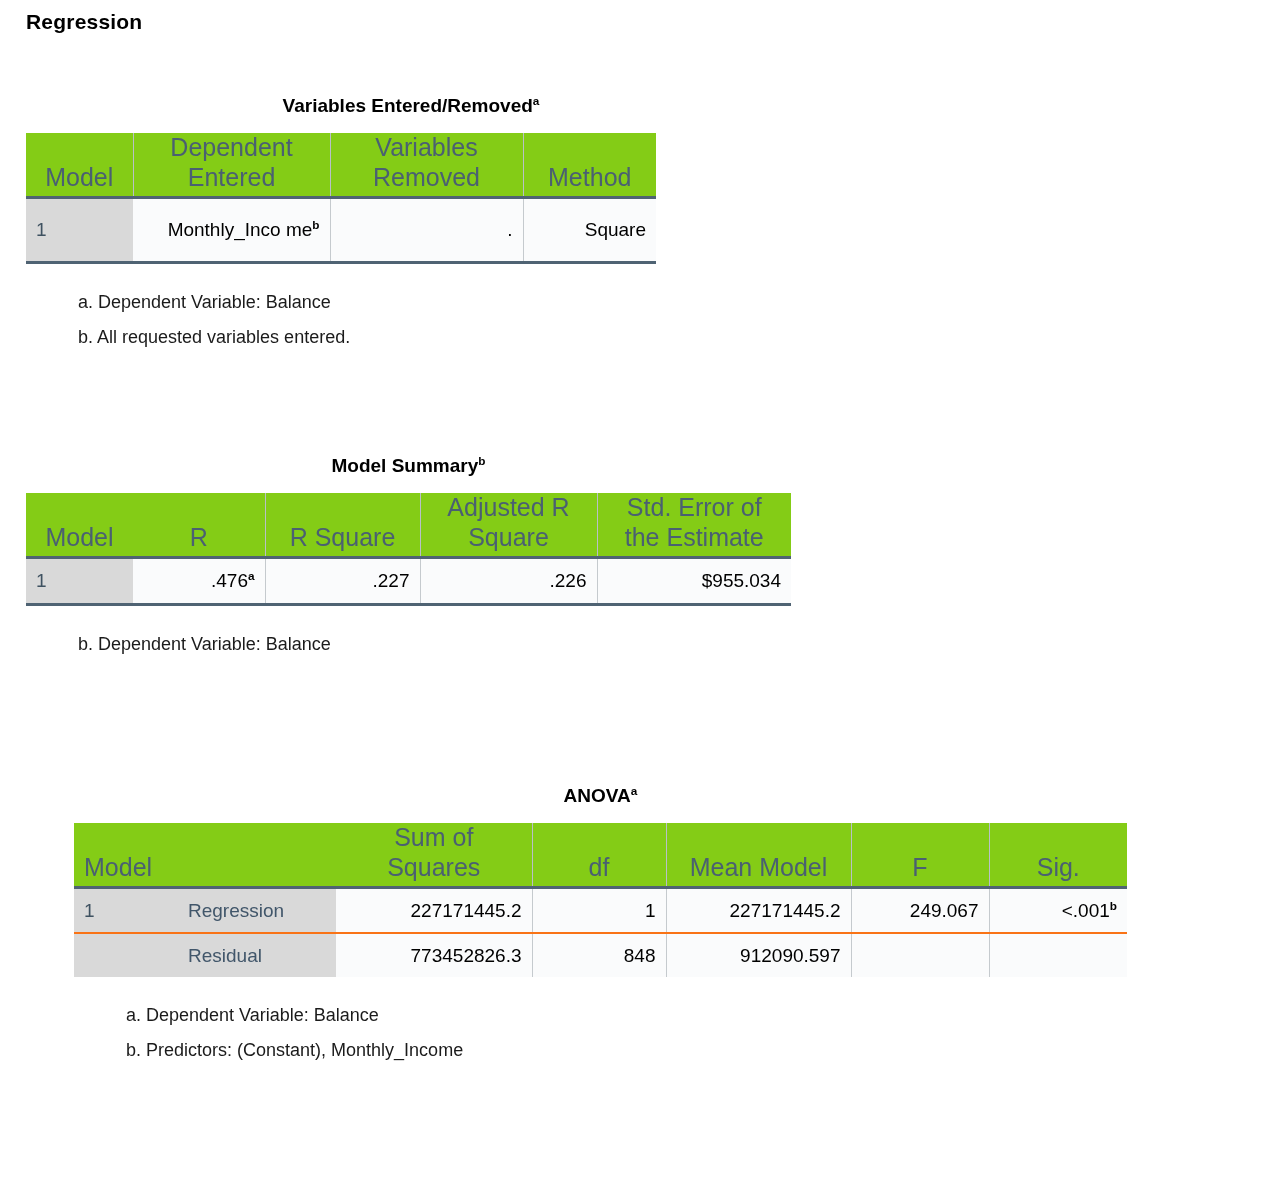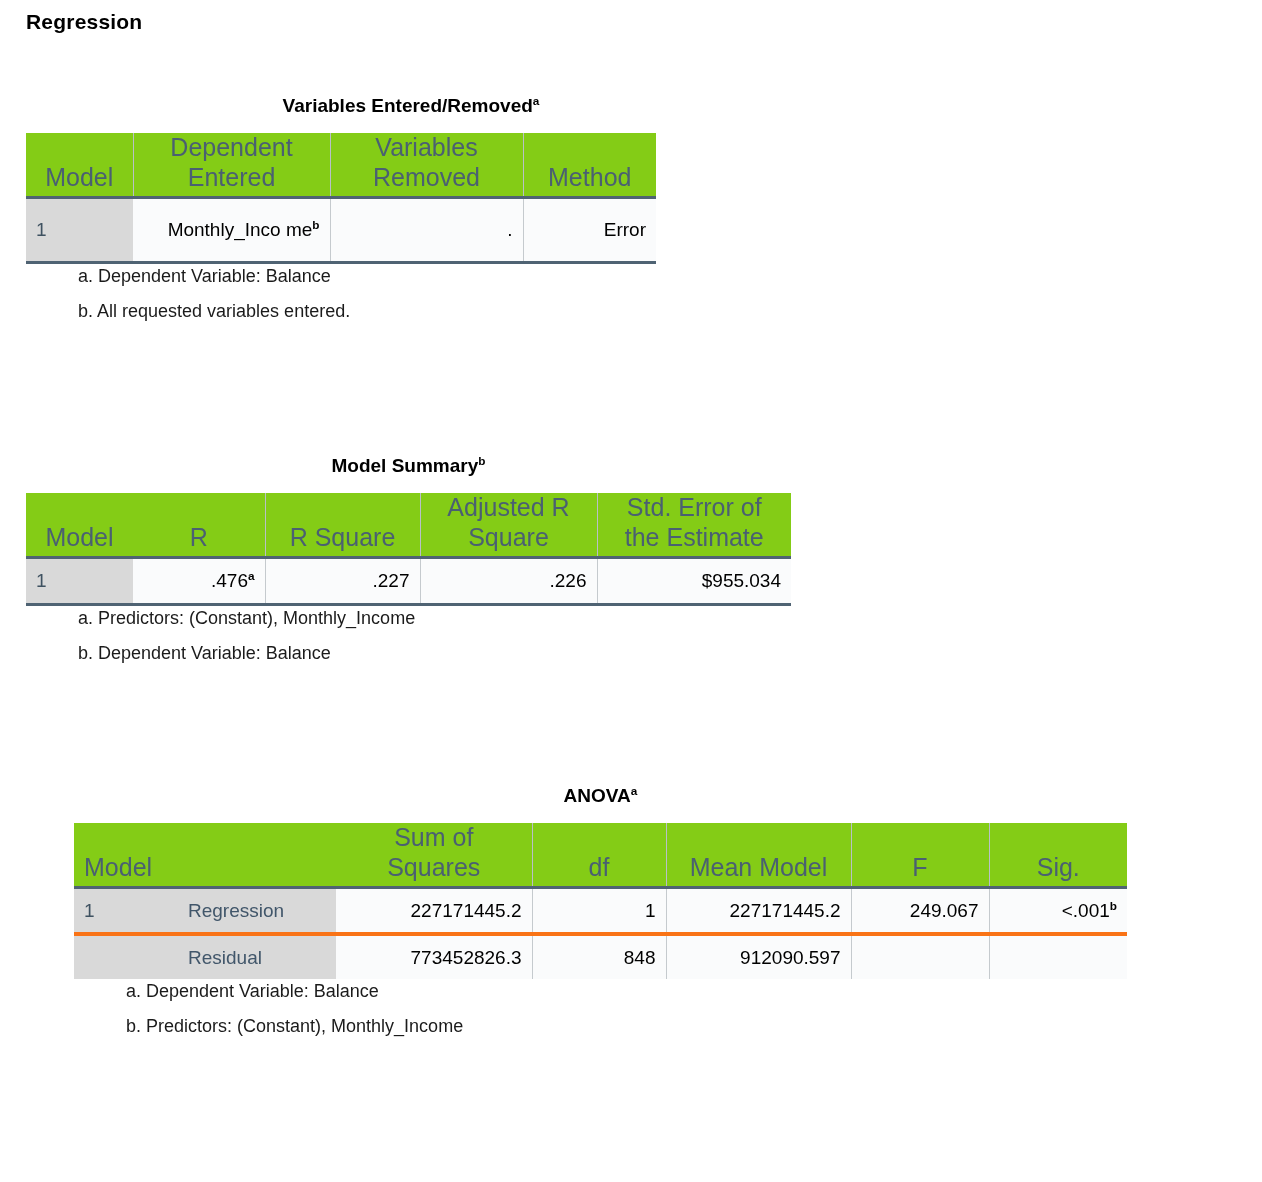--- a/index.html
+++ b/index.html
@@ -68,41 +68,41 @@
     line-height: 1.18;
     vertical-align: bottom;
     padding-bottom: 4px;
     text-align: center;
   }
   .hdr-sep { border-left: 1px solid #b9c0c7; }
 
   
   .rule-top td, .rule-top th { border-top: 3px solid #4f6373; }
   .rule-bot td, .rule-bot th { border-bottom: 3px solid #4f6373; }
-  .rule-thin td { border-top: 4px solid #f97316; }
+  .rule-thin td { border-top: 2px solid #f97316; }
 
   .vsep { border-left: 1px solid #c5cace; }
 
   
   .stub {
     background: #d9d9d9 !important;
     color: #3f5261;
     text-align: left;
   }
   .stub-label {
     background: #d9d9d9 !important;
     color: #41566a;
     text-align: left;
   }
   .num  { text-align: right; }
   .left { text-align: right; }
 
   
   .footnotes {
-    margin-top: 2px;
+    margin-top: 28px;
     padding-left: 52px;
   }
   .footnote {
     font-size: 18px;
     color: #1b1b1b;
     margin-bottom: 14px;
     white-space: nowrap;
   }
 
   
@@ -144,21 +144,21 @@
         <th class="hdr-sep">Dependent Entered</th>
         <th class="hdr-sep">Variables Removed</th>
         <th class="hdr-sep">Method</th>
       </tr>
     </thead>
     <tbody>
       <tr class="rule-top rule-bot row-tall">
         <td class="stub">1</td>
         <td class="left cell"><span>Monthly_Inco me</span><sup class="sup">b</sup></td>
         <td class="num vsep">.</td>
-        <td class="left vsep">Error</td>
+        <td class="left vsep">Square</td>
       </tr>
     </tbody>
   </table>
 
   <div class="footnotes">
     <div class="footnote">a. Dependent Variable: Balance</div>
     <div class="footnote">b. All requested variables entered.</div>
   </div>
 </div>
 
@@ -188,21 +188,20 @@
         <td class="stub">1</td>
         <td class="num cell"><span>.476</span><sup class="sup">a</sup></td>
         <td class="num vsep">.227</td>
         <td class="num vsep">.226</td>
         <td class="num vsep">$955.034</td>
       </tr>
     </tbody>
   </table>
 
   <div class="footnotes">
-    <div class="footnote">a. Predictors: (Constant), Monthly_Income</div>
     <div class="footnote">b. Dependent Variable: Balance</div>
   </div>
 </div>
 
 <div class="tbl-block" id="block-anova">
 
   <div class="tbl-title"><span>ANOVA</span><sup class="sup">a</sup></div>
 
   <table class="spss">
     <colgroup>

